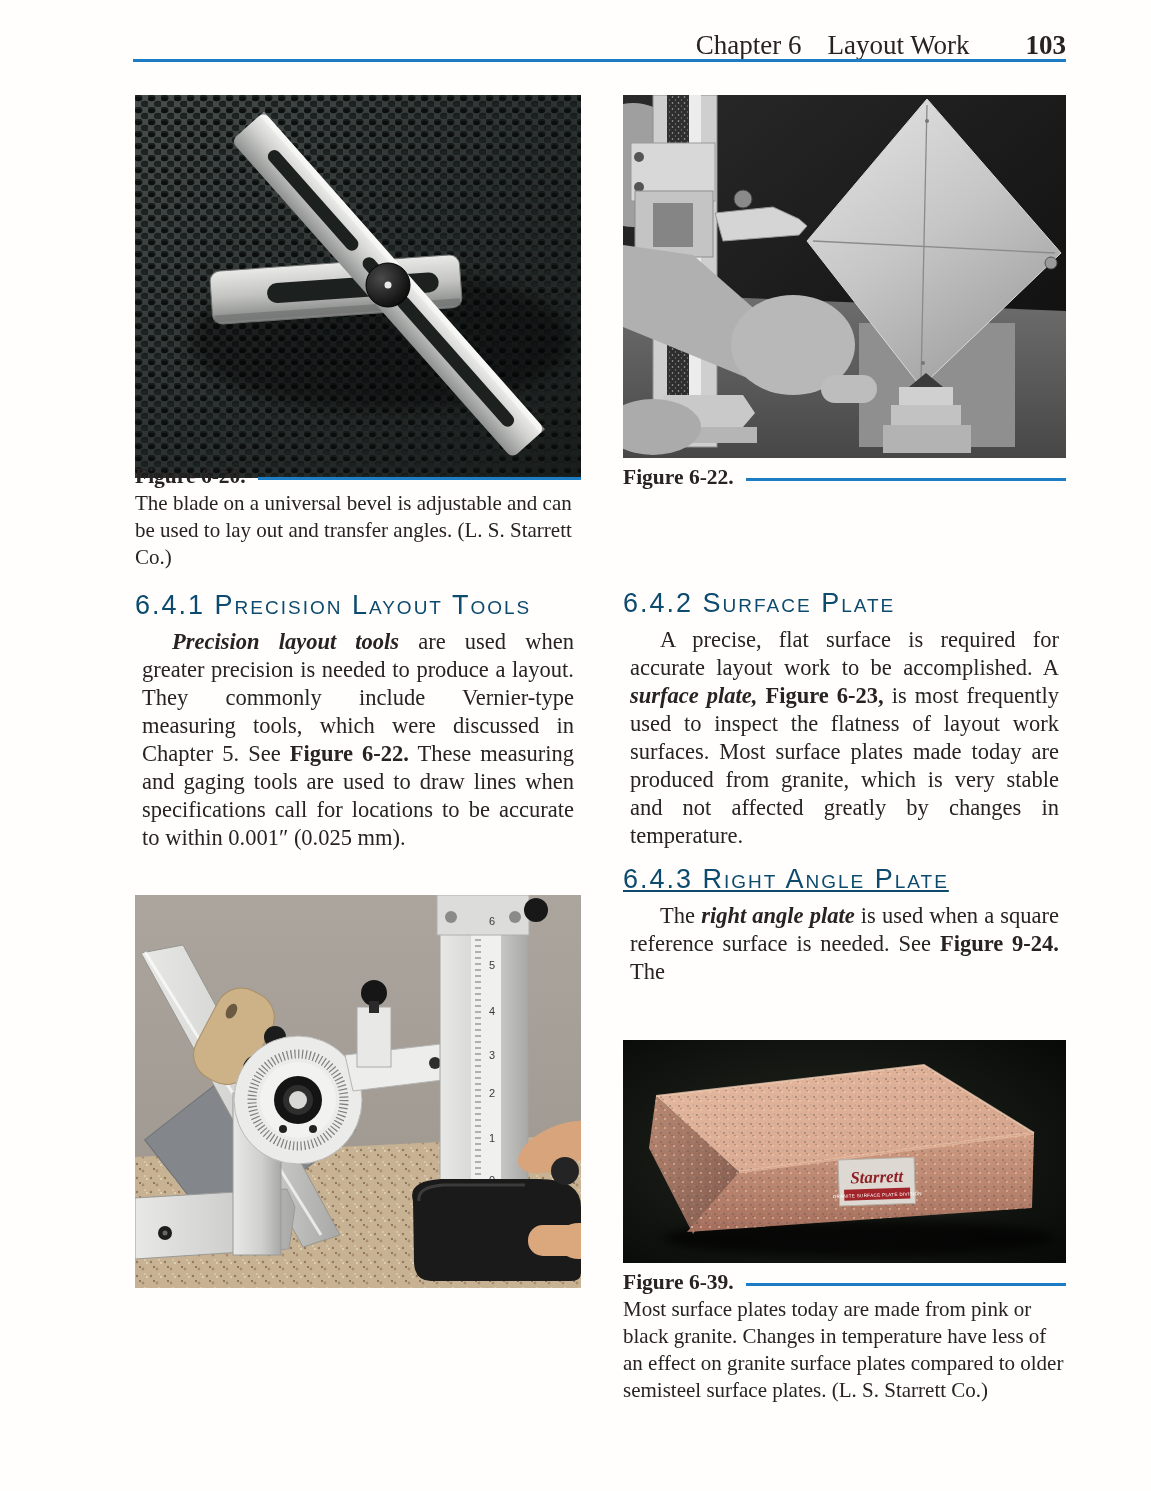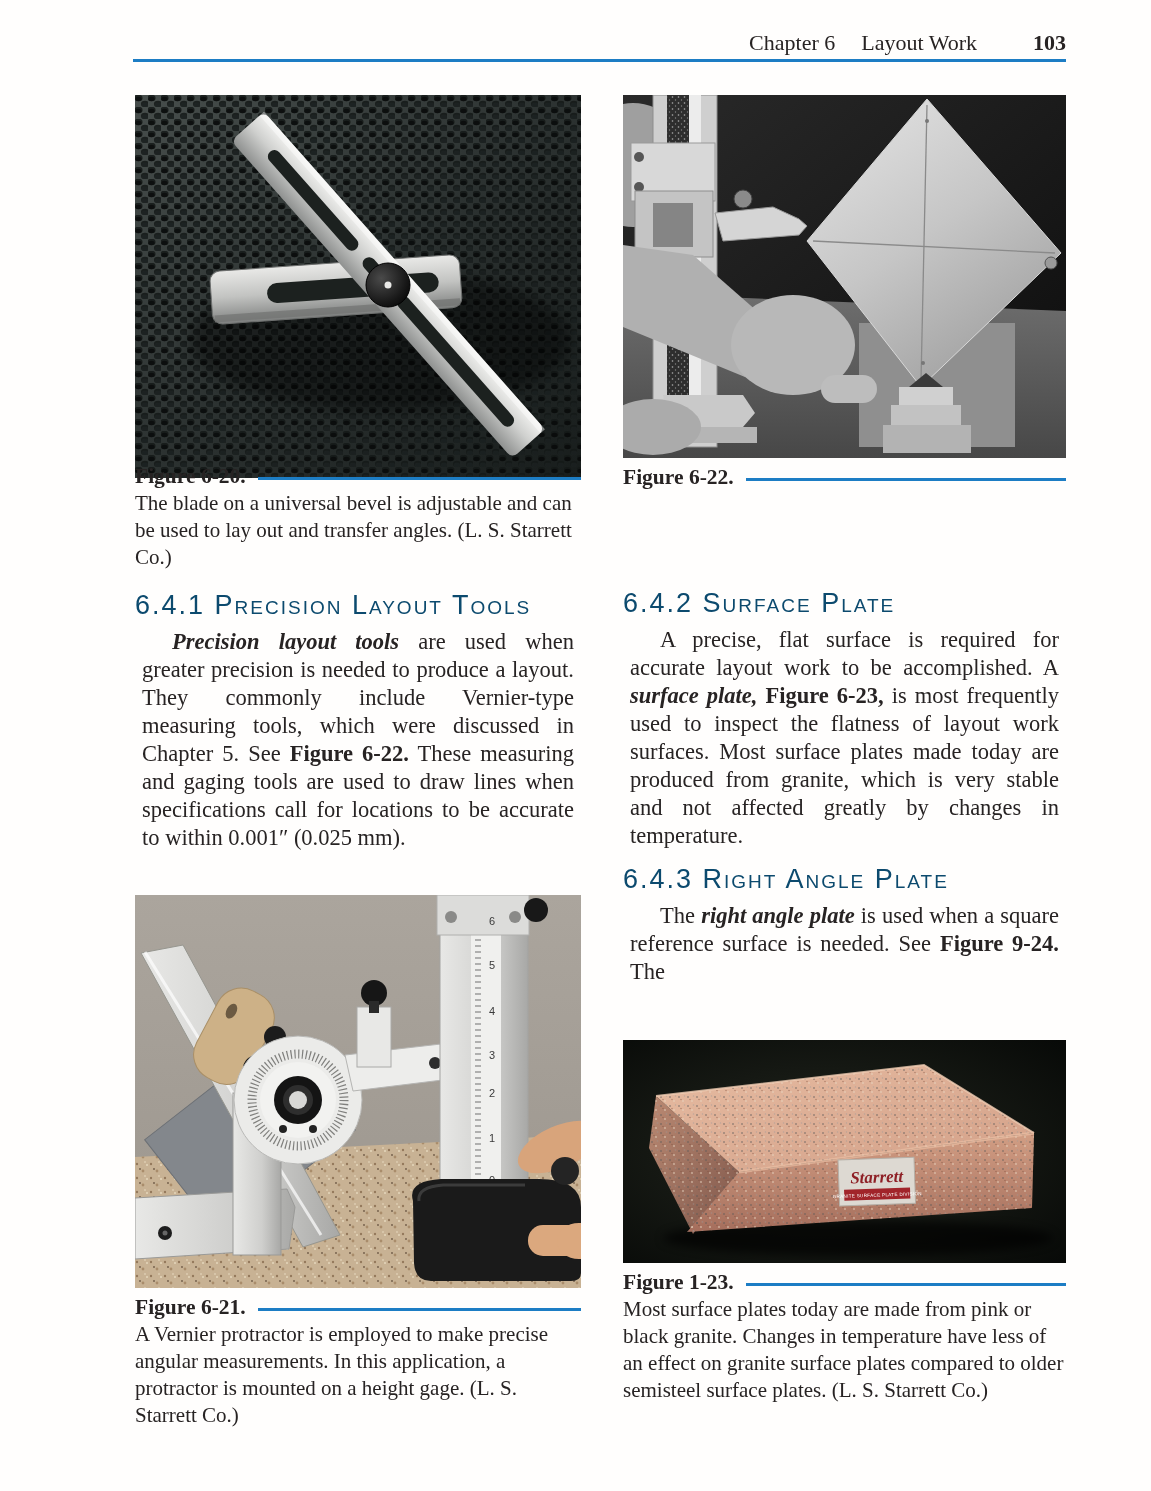--- a/index.html
+++ b/index.html
@@ -1,35 +1,35 @@
 <!DOCTYPE html>
 <html><head>
 <meta charset="utf-8">
 <style>
   html,body{margin:0;padding:0;background:#ffffff;}
   .page{position:relative;width:1151px;height:1491px;background:#fffefd;overflow:hidden;
         font-family:"Liberation Serif", serif;color:#272323;}
   
-  .running-head{position:absolute;top:30px;right:85px;font-size:22px;white-space:nowrap;}
+  .running-head{position:absolute;top:30px;right:85px;font-size:27px;white-space:nowrap;}
   .running-head .sp1{margin-left:26px;}
   .running-head .pagenum{font-weight:bold;margin-left:56px;}
   .head-rule{position:absolute;top:59px;left:133px;width:933px;height:3px;background:#1d7dc4;}
   
   .photo{position:absolute;display:block;}
   
   .caption{position:absolute;font-size:21px;line-height:27px;}
   .cap-head{display:flex;align-items:center;height:27px;}
   .cap-label{font-weight:bold;font-size:21.5px;white-space:nowrap;}
   .cap-rule{flex:1;height:3px;background:#1d7dc4;margin-left:12px;margin-top:3px;}
   
   .textcol{position:absolute;font-size:22.5px;line-height:28px;text-align:justify;}
   h2.sec{font-family:"Liberation Sans", sans-serif;font-weight:400;color:#0c4a6e;
          font-variant:small-caps;letter-spacing:2px;font-size:27px;line-height:31px;
          margin:0 0 7px 0;}
-  h2.sec.later{margin-top:14px;}
+  h2.sec.later{margin-top:14px;text-decoration:underline;}
   p.bp{margin:7px;text-indent:30px;}
   .r-b{font-weight:bold}
   .r-i{font-style:italic}
   .r-bi{font-weight:bold;font-style:italic}
 </style>
 </head>
 <body>
 
 <div class="page">
 
@@ -201,27 +201,20 @@
     <path d="M 284 306 Q 282 292 308 290 L 390 290" fill="none" stroke="#4a4a4a" stroke-width="3" opacity="0.7"></path>
 
     <g>
       <ellipse cx="424" cy="252" rx="44" ry="21" fill="#d8a47b" transform="rotate(-24 424 252)"></ellipse>
       <circle cx="430" cy="276" r="14" fill="#242424"></circle>
       <rect x="393" y="330" width="55" height="31" rx="15" fill="#dba87e"></rect>
       <ellipse cx="444" cy="346" rx="22" ry="18" fill="#dba87e"></ellipse>
     </g>
   </svg>
 
-  <div class="caption" style="left:135px;top:1294px;width:446px">
-    <div class="cap-head">
-      <span class="cap-label">Figure 6-21.</span>
-      <span class="cap-rule"></span>
-    </div>
-    <div>A Vernier protractor is employed to make precise angular measurements. In this application, a protractor is mounted on a height gage. (L. S. Starrett Co.)</div>
-  </div>
 
   <svg class="photo" style="left:623px;top:95px" width="443" height="363" viewBox="0 0 443 363" role="img">
     <defs>
       <linearGradient id="bwBg" x1="0" y1="0" x2="1" y2="1">
         <stop offset="0" stop-color="#2a2a2a"></stop>
           <stop offset="1" stop-color="#0c0c0c"></stop>
       </linearGradient>
       <linearGradient id="bwTable" x1="0" y1="0" x2="0" y2="1">
         <stop offset="0" stop-color="#6e6e6e"></stop>
           <stop offset="1" stop-color="#474747"></stop>
@@ -338,19 +331,19 @@
     <g transform="translate(215,120) rotate(-2)">
       <rect width="76" height="46" fill="#ddd9d2" stroke="#b5b0a8"></rect>
       <text x="38" y="24" text-anchor="middle" font-family="Liberation Serif, serif" font-style="italic" font-weight="bold" font-size="17" fill="#8e2026">Starrett</text>
       <rect x="5" y="30" width="66" height="11" fill="#a1242a"></rect>
       <text x="38" y="38" text-anchor="middle" font-family="Liberation Sans, sans-serif" font-size="4.6" fill="#ffffff" letter-spacing="0.3">GRANITE SURFACE PLATE DIVISION</text>
     </g>
   </svg>
 
   <div class="caption" style="left:623px;top:1269px;width:443px">
     <div class="cap-head">
-      <span class="cap-label">Figure 1-23.</span>
+      <span class="cap-label">Figure 6-39.</span>
       <span class="cap-rule"></span>
     </div>
     <div>Most surface plates today are made from pink or black granite. Changes in temperature have less of an effect on granite surface plates compared to older semisteel surface plates. (L. S. Starrett Co.)</div>
   </div>
 
 </div>
 
 </body></html>

